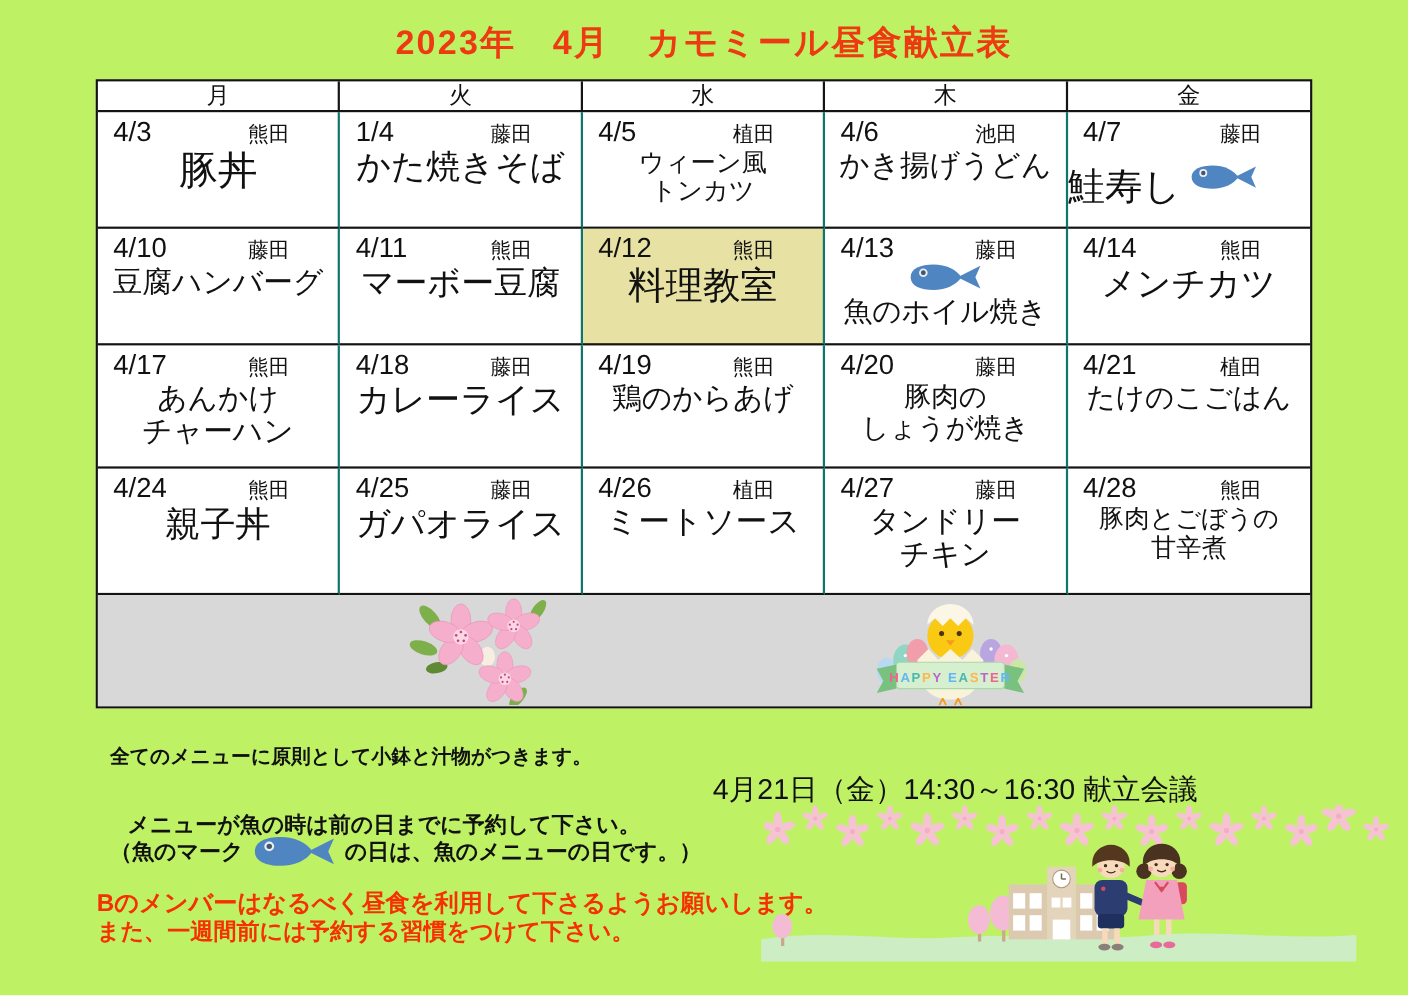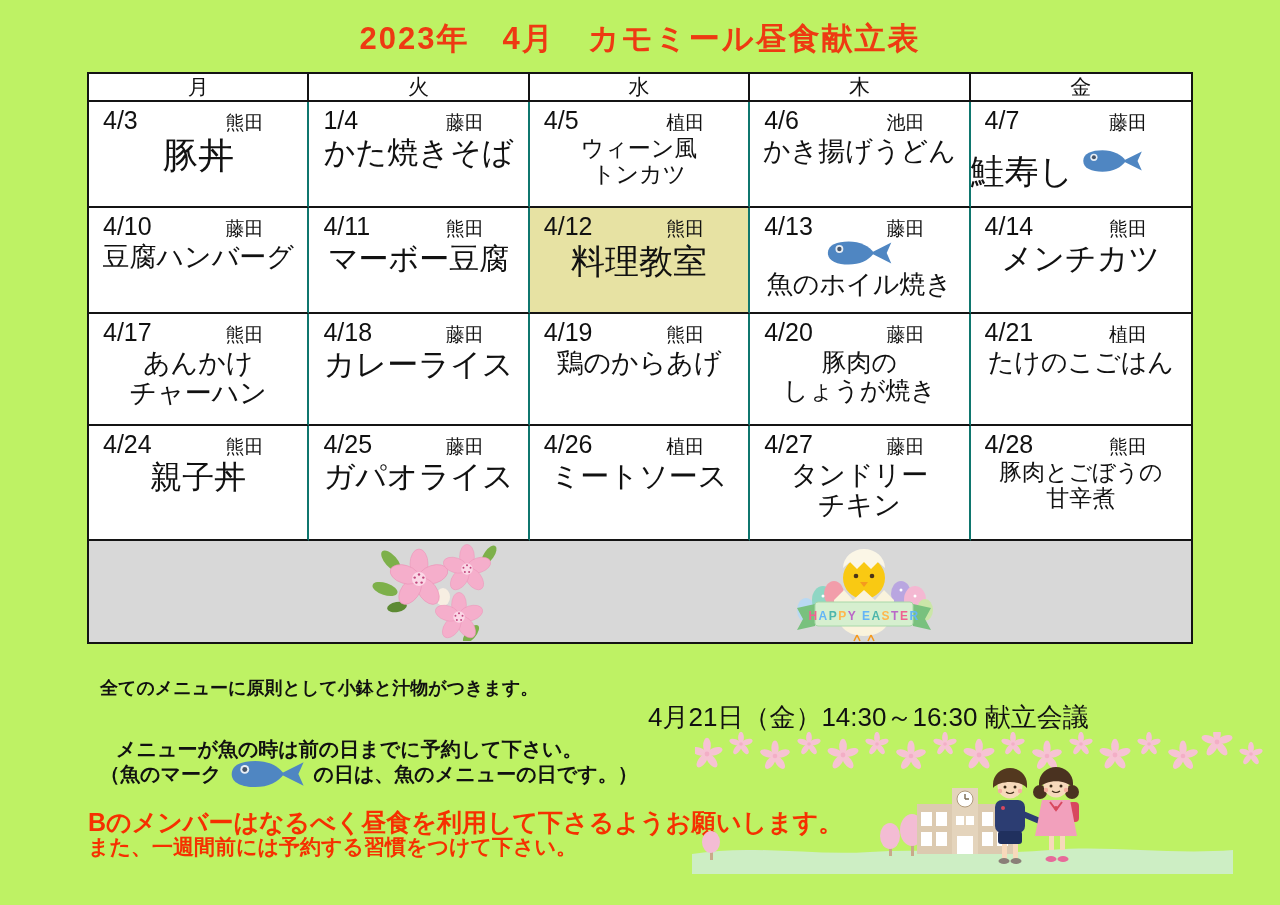--- a/index.html
+++ b/index.html
@@ -38,21 +38,21 @@
   .band{grid-column:1/-1;height:101px;background:#d8d8d8;position:relative;}
   .blossom-cluster{position:absolute;left:278px;top:0px;}
   .easter{position:absolute;left:700px;top:1px;}
 
   
   .note{position:absolute;color:#111;}
   .n1{left:100px;top:676px;font-size:18px;font-weight:bold;}
   .meet{left:648px;top:672px;font-size:26px;margin-top:28px;}
   .n2{left:88px;top:736px;font-size:20px;font-weight:bold;margin-left:28px;}
   .n3{left:88px;top:757px;font-size:20px;font-weight:bold;display:flex;align-items:center;gap:4px;margin-left:12px;}
-  .red1{left:88px;top:806px;font-size:25px;font-weight:bold;color:#f63000;}
+  .red1{left:88px;top:806px;font-size:22px;font-weight:bold;color:#f63000;}
   .red2{left:88px;top:833px;font-size:21px;font-weight:bold;color:#f63000;}
 
   .garland{position:absolute;left:695px;top:732px;}
   .scene{position:absolute;left:690px;top:758px;}
   .sprite{position:absolute;width:0;height:0;overflow:hidden;}
 </style>
 </head>
 <body>
 
 <svg class="sprite" aria-hidden="true">

